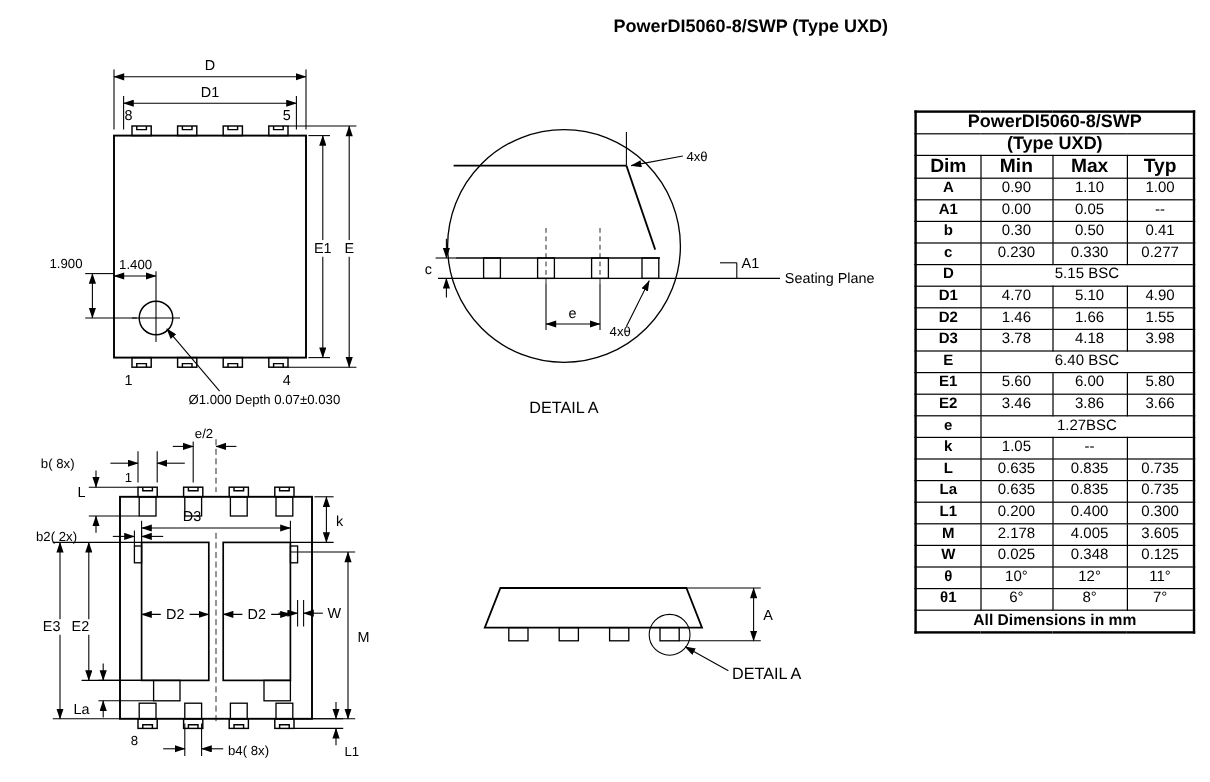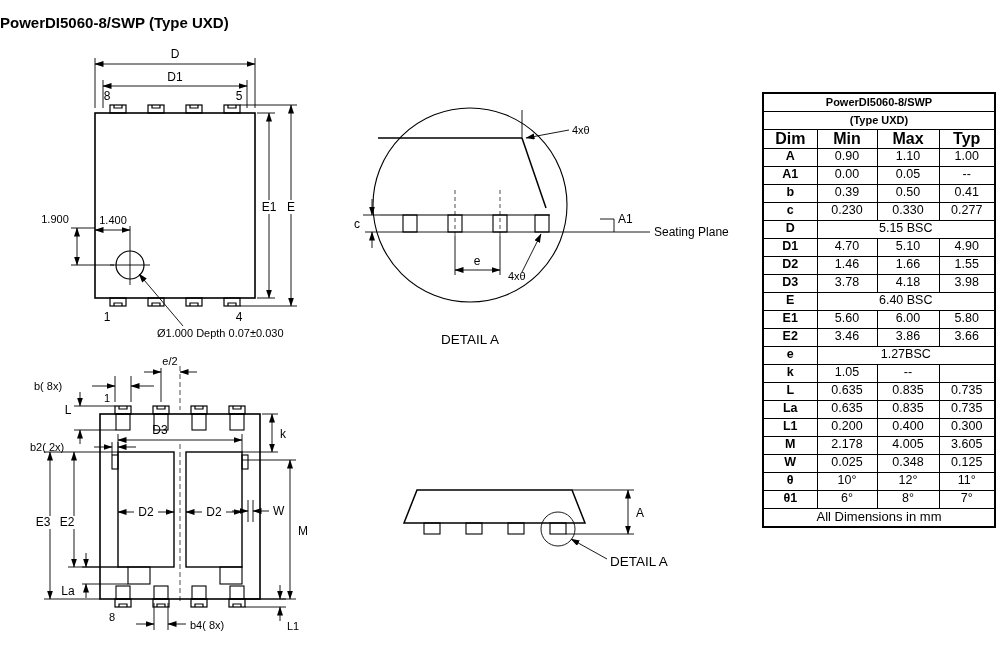--- a/index.html
+++ b/index.html
@@ -1,28 +1,28 @@
 <!DOCTYPE html>
 <html><head>
 <meta charset="utf-8">
 <style>
   html,body{margin:0;padding:0;background:#fff;}
   .page{position:relative;width:1008px;height:652px;background:#fff;font-family:"Liberation Sans",sans-serif;color:#000;overflow:hidden;}
-  .page-title{position:absolute;top:14px;left:0;width:740px;text-align:left;font-size:15px;font-weight:bold;}
+  .page-title{position:absolute;top:14px;left:0;width:740px;text-align:right;font-size:15px;font-weight:bold;}
   .view{position:absolute;overflow:visible;}
   svg text{font-family:"Liberation Sans",sans-serif;fill:#000;font-size:12px;}
   svg .sm{font-size:11px;}
   svg .cap{font-size:13.5px;}
   .table-wrap{position:absolute;left:762px;top:92px;}
   table{border-collapse:collapse;border:2px solid #000;table-layout:fixed;font-size:12.5px;}
   th,td{border:1px solid #000;text-align:center;height:17px;padding:0 2px;line-height:1.1;overflow:hidden;}
-  .ttitle{font-weight:bold;font-size:11px;}
+  .ttitle{font-weight:bold;font-size:15px;}
   tr.colhead th{font-weight:bold;font-size:16px;}
   td.dim{font-weight:bold;}
-  .tfooter{font-weight:normal;font-size:13px;}
+  .tfooter{font-weight:bold;font-size:13px;}
 </style>
 </head>
 <body>
 
 <div class="page">
 
   <svg width="0" height="0" style="position:absolute">
     <defs>
       <marker id="ae" markerWidth="10" markerHeight="8" refX="8.5" refY="3" orient="auto" markerUnits="userSpaceOnUse">
         <path d="M0,0 L9,3 L0,6 z" fill="#000"></path>
@@ -327,21 +327,21 @@
             <td>1.00</td>
           </tr>
           <tr>
             <td class="dim">A1</td>
             <td>0.00</td>
             <td>0.05</td>
             <td>--</td>
           </tr>
           <tr>
             <td class="dim">b</td>
-            <td>0.39</td>
+            <td>0.30</td>
             <td>0.50</td>
             <td>0.41</td>
           </tr>
           <tr>
             <td class="dim">c</td>
             <td>0.230</td>
             <td>0.330</td>
             <td>0.277</td>
           </tr>
           <tr>

